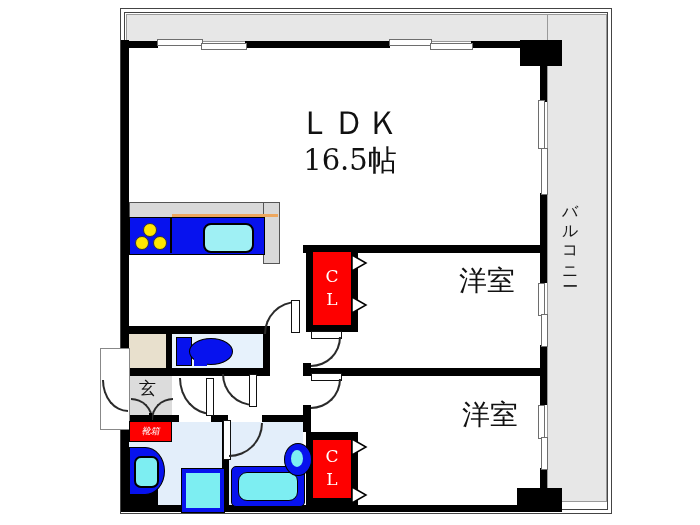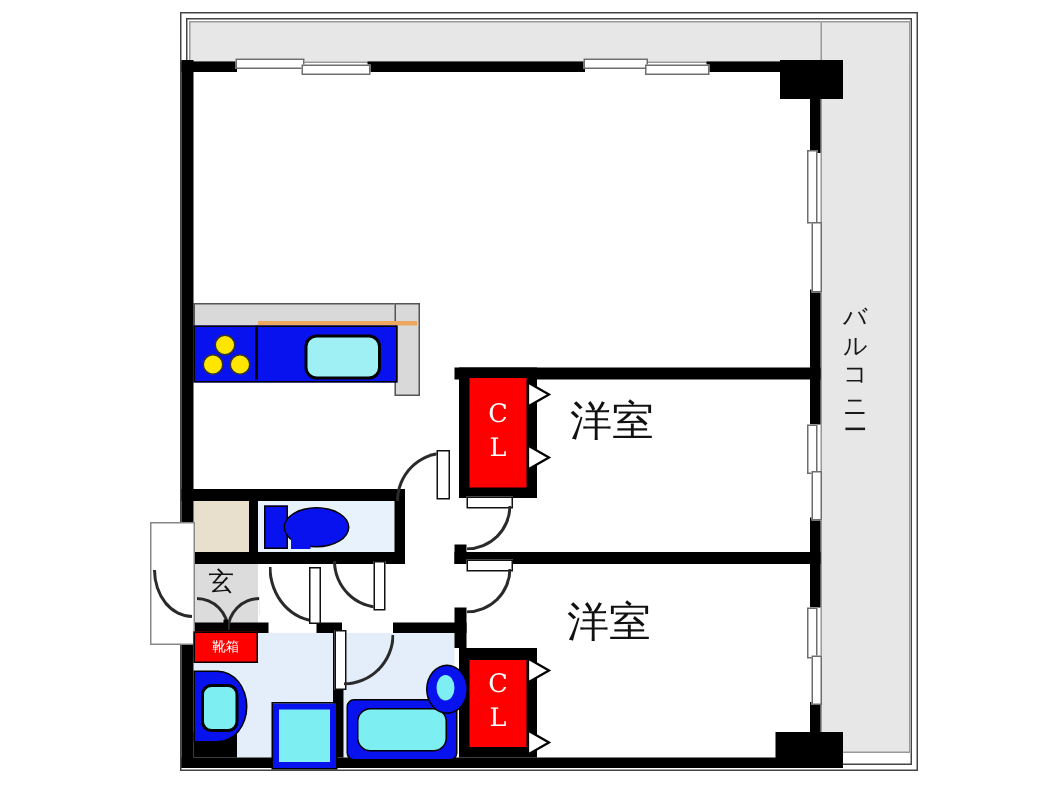--- a/index.html
+++ b/index.html
@@ -17,21 +17,21 @@
   .arc-tl{border-right:none;border-bottom:none;border-radius:100% 0 0 0;}
   .arc-tr{border-left:none;border-bottom:none;border-radius:0 100% 0 0;}
   .arc-br{border-left:none;border-top:none;border-radius:0 0 100% 0;}
   .arc-bl{border-right:none;border-top:none;border-radius:0 0 0 100%;}
   .leaf{position:absolute;background:#fff;border:1px solid #111;}
   .label{position:absolute;color:#111;line-height:1.2;}
   .vtext{writing-mode:vertical-rl;text-orientation:mixed;}
   .cl-red{position:absolute;background:var(--closet-red,#fe0000);color:#fff;
           display:flex;align-items:center;justify-content:center;}
   .cl-red span{writing-mode:vertical-rl;text-orientation:upright;font-size:17px;letter-spacing:3px;}
-  .room-label{text-align:left;font-size:28px;color:#111;}
+  .room-label{text-align:right;font-size:28px;color:#111;}
   .fix-blue{background:var(--fixture-blue,#0712ee);}
 </style>
 </head>
 <body>
 
 <div id="canvas">
 
   <div class="outline" style="left:120px;top:8px;width:490px;height:504px;"></div>
   <div class="outline" style="left:124px;top:12px;width:482px;height:496px;"></div>
 
@@ -136,33 +136,35 @@
   <div class="abs" style="left:149px;top:413px;width:3px;height:9px;background:#000;"></div>
 
   <div class="abs" style="left:100px;top:348px;width:28px;height:80px;background:#fff;border:1px solid #888;"></div>
   <div class="arc arc-bl" style="left:102px;top:380px;width:24px;height:30px;"></div>
 
   <div class="abs fix-blue" style="left:176px;top:337px;width:14px;height:27px;border:1px solid #000;"></div>
   <div class="abs fix-blue" style="left:189px;top:338px;width:42px;height:25px;border-radius:50%;border:1px solid #000;"></div>
   <div class="abs fix-blue" style="left:194px;top:358px;width:13px;height:8px;"></div>
 
   <div class="abs" style="left:129px;top:421px;width:41px;height:19px;background:var(--closet-red,#fe0000);border:1px solid #000;display:flex;align-items:center;justify-content:center;">
-    <span style="color:#fff;font-size:9px;">靴箱</span>
+    <span style="color:#fff;font-size:9px;font-style:italic;">靴箱</span>
   </div>
 
   <div class="abs fix-blue" style="left:129px;top:447px;width:34px;height:46px;border:1px solid #000;border-radius:0 55% 55% 0 / 0 50% 50% 0;"></div>
   <div class="abs" style="left:134px;top:456px;width:21px;height:28px;background:var(--tub-cyan,#7deef2);border:2px solid #000;border-radius:7px;"></div>
   <div class="abs" style="left:182px;top:469px;width:34px;height:35px;background:var(--tub-cyan,#7deef2);border:4px solid var(--fixture-blue,#0712ee);outline:1px solid #000;"></div>
 
   <div class="abs fix-blue" style="left:231px;top:466px;width:72px;height:39px;border:1px solid #000;border-radius:5px;"></div>
   <div class="abs" style="left:238px;top:472px;width:58px;height:27px;background:var(--tub-cyan,#7deef2);border:1px solid #000;border-radius:9px;"></div>
   <div class="abs fix-blue" style="left:284px;top:443px;width:26px;height:31px;border:1px solid #000;border-radius:50%;"></div>
   <div class="abs" style="left:291px;top:450px;width:12px;height:17px;background:var(--tub-cyan,#7deef2);border-radius:50%;"></div>
 
   <div class="label" style="left:270px;top:103px;width:160px;text-align:center;">
+    <div style="font-size:33px;letter-spacing:1px;">ＬＤＫ</div>
+    <div style="font-size:29px;">16.5帖</div>
   </div>
   <div class="label room-label" style="left:380px;top:264px;width:135px;">
     <div>洋室</div>
   </div>
   <div class="label room-label" style="left:378px;top:398px;width:140px;">
     <div>洋室</div>
   </div>
   <div class="label" style="left:139px;top:378px;font-size:17px;">玄</div>
 
 </div>

